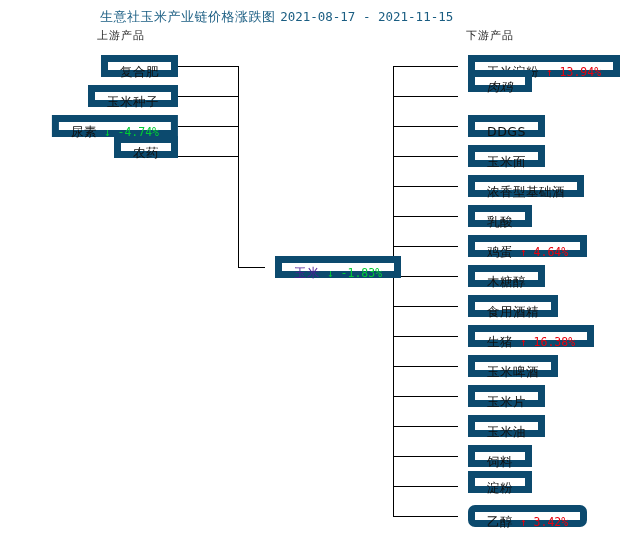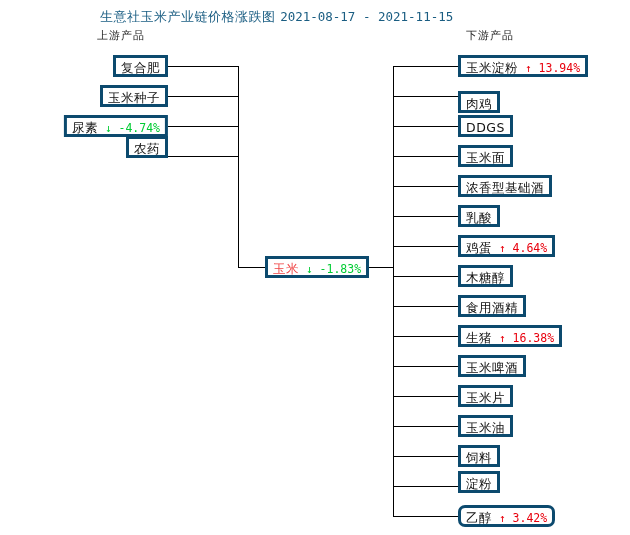--- a/index.html
+++ b/index.html
@@ -40,32 +40,33 @@
     color: #222222;
     white-space: nowrap;
     letter-spacing: 1px;
   }
   #hdr-up { left: 97px; top: 28px; }
   #hdr-down { left: 466px; top: 28px; }
 
   .node {
     position: absolute;
     box-sizing: border-box;
-    border: 3px solid #0c4a6e;
+    border: 7px solid #0c4a6e;
     background: #ffffff;
     height: 22px;
     line-height: 20px;
-    padding: 0 5px;
+    padding: 0 12px;
     font-size: 12.5px;
     color: #111111;
     white-space: nowrap;
     z-index: 3;
+    margin-left: 10px;
   }
   .node .nm { letter-spacing: 0.5px; }
-  .node.center .nm { color: #ef4444; }
+  .node.center .nm { color: #4c1d95; }
   .node .chg {
     font-family: "DejaVu Sans Mono", "Liberation Mono", monospace;
     font-size: 11.5px;
     margin-left: 7px;
   }
   .node .chg.up { color: #e8000d; }
   .node .chg.down { color: #00cc33; }
   .node .arrow { font-size: 11px; }
 
   .node.left { transform: translateX(-100%); }
@@ -123,21 +124,21 @@
       <line x1="365" y1="267" x2="393" y2="267"></line>
     </svg>
 
   <div id="nodes">
       <div class="node left" style="top: 55px; left: 168px;"><span class="nm">复合肥</span></div>
       <div class="node left" style="top: 85px; left: 168px;"><span class="nm">玉米种子</span></div>
       <div class="node left" style="top: 115px; left: 168px;"><span class="nm">尿素</span><span class="chg down"><span class="arrow">↓</span><span> -4.74%</span></span></div>
       <div class="node left" style="top: 136px; left: 168px;"><span class="nm">农药</span></div>
       <div class="node center" style="top: 256px; left: 265px;"><span class="nm">玉米</span><span class="chg down"><span class="arrow">↓</span><span> -1.83%</span></span></div>
       <div class="node" style="top: 55px; left: 458px;"><span class="nm">玉米淀粉</span><span class="chg up"><span class="arrow">↑</span><span> 13.94%</span></span></div>
-      <div class="node" style="top: 91px; left: 458px;"><span class="nm">肉鸡</span></div>
+      <div class="node" style="top: 70px; left: 458px; font-style: italic;"><span class="nm">肉鸡</span></div>
       <div class="node" style="top: 115px; left: 458px;"><span class="nm">DDGS</span></div>
       <div class="node" style="top: 145px; left: 458px;"><span class="nm">玉米面</span></div>
       <div class="node" style="top: 175px; left: 458px;"><span class="nm">浓香型基础酒</span></div>
       <div class="node" style="top: 205px; left: 458px;"><span class="nm">乳酸</span></div>
       <div class="node" style="top: 235px; left: 458px;"><span class="nm">鸡蛋</span><span class="chg up"><span class="arrow">↑</span><span> 4.64%</span></span></div>
       <div class="node" style="top: 265px; left: 458px;"><span class="nm">木糖醇</span></div>
       <div class="node" style="top: 295px; left: 458px;"><span class="nm">食用酒精</span></div>
       <div class="node" style="top: 325px; left: 458px;"><span class="nm">生猪</span><span class="chg up"><span class="arrow">↑</span><span> 16.38%</span></span></div>
       <div class="node" style="top: 355px; left: 458px;"><span class="nm">玉米啤酒</span></div>
       <div class="node" style="top: 385px; left: 458px;"><span class="nm">玉米片</span></div>

